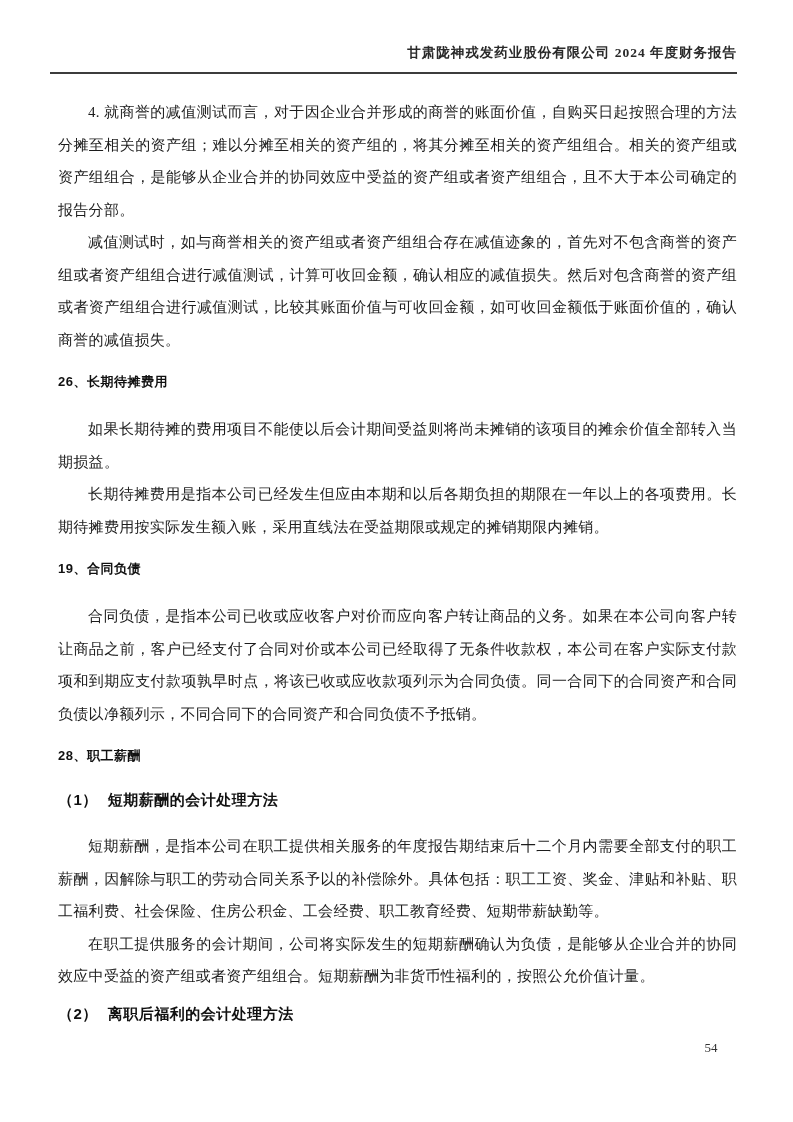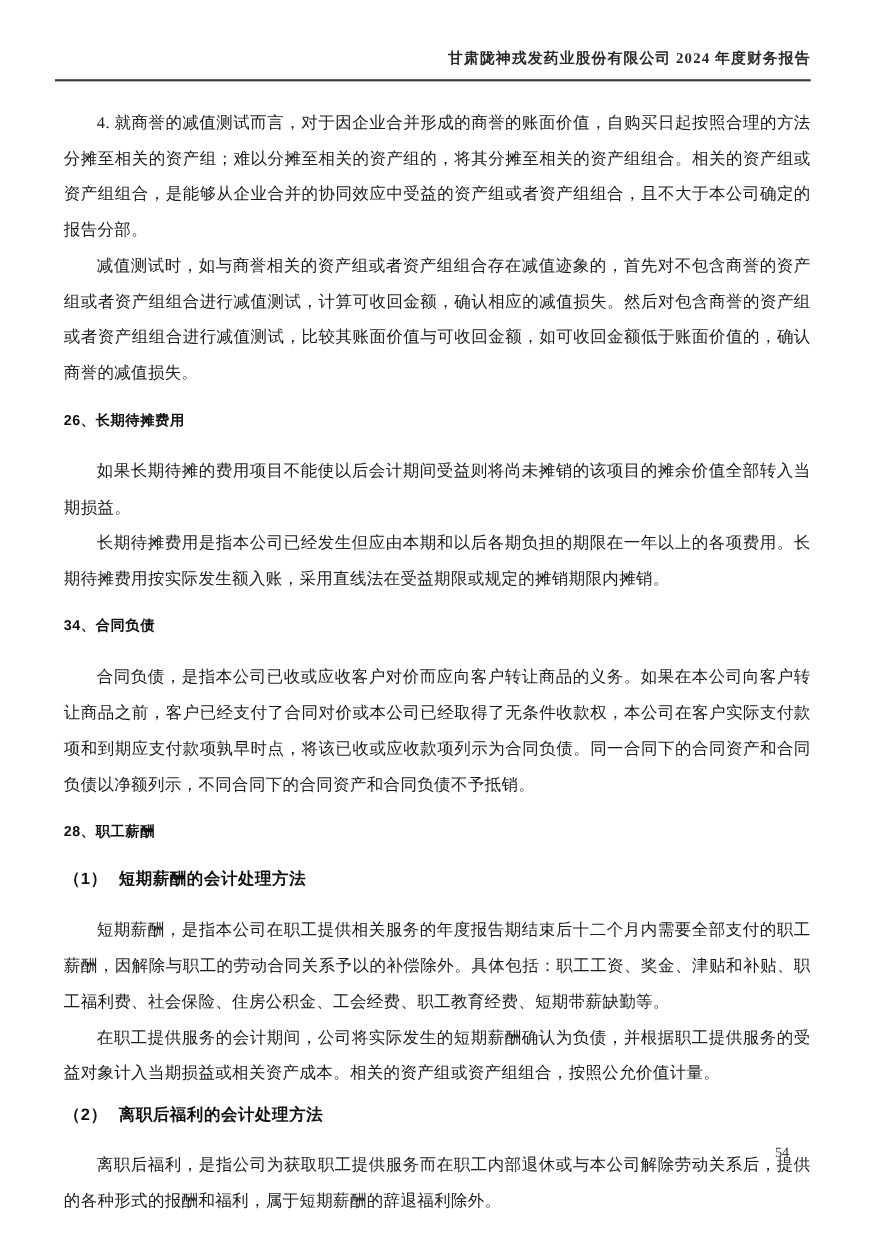--- a/index.html
+++ b/index.html
@@ -90,26 +90,25 @@
 </header>
 
 <main class="doc-body">
   <p class="body-para">4. 就商誉的减值测试而言，对于因企业合并形成的商誉的账面价值，自购买日起按照合理的方法分摊至相关的资产组；难以分摊至相关的资产组的，将其分摊至相关的资产组组合。相关的资产组或资产组组合，是能够从企业合并的协同效应中受益的资产组或者资产组组合，且不大于本公司确定的报告分部。</p>
   <p class="body-para">减值测试时，如与商誉相关的资产组或者资产组组合存在减值迹象的，首先对不包含商誉的资产组或者资产组组合进行减值测试，计算可收回金额，确认相应的减值损失。然后对包含商誉的资产组或者资产组组合进行减值测试，比较其账面价值与可收回金额，如可收回金额低于账面价值的，确认商誉的减值损失。</p>
 
   <h2 class="sec-heading">26、长期待摊费用</h2>
   <p class="body-para">如果长期待摊的费用项目不能使以后会计期间受益则将尚未摊销的该项目的摊余价值全部转入当期损益。</p>
   <p class="body-para">长期待摊费用是指本公司已经发生但应由本期和以后各期负担的期限在一年以上的各项费用。长期待摊费用按实际发生额入账，采用直线法在受益期限或规定的摊销期限内摊销。</p>
 
-  <h2 class="sec-heading">34、合同负债</h2>
+  <h2 class="sec-heading">19、合同负债</h2>
   <p class="body-para">合同负债，是指本公司已收或应收客户对价而应向客户转让商品的义务。如果在本公司向客户转让商品之前，客户已经支付了合同对价或本公司已经取得了无条件收款权，本公司在客户实际支付款项和到期应支付款项孰早时点，将该已收或应收款项列示为合同负债。同一合同下的合同资产和合同负债以净额列示，不同合同下的合同资产和合同负债不予抵销。</p>
 
   <h2 class="sec-heading">28、职工薪酬</h2>
 
   <h3 class="sub-heading"><span class="sub-no">（1）</span><span>短期薪酬的会计处理方法</span></h3>
   <p class="body-para">短期薪酬，是指本公司在职工提供相关服务的年度报告期结束后十二个月内需要全部支付的职工薪酬，因解除与职工的劳动合同关系予以的补偿除外。具体包括：职工工资、奖金、津贴和补贴、职工福利费、社会保险、住房公积金、工会经费、职工教育经费、短期带薪缺勤等。</p>
-  <p class="body-para">在职工提供服务的会计期间，公司将实际发生的短期薪酬确认为负债，并根据职工提供服务的受益对象计入当期损益或相关资产成本。相关的资产组或资产组组合，按照公允价值计量。</p>
+  <p class="body-para">在职工提供服务的会计期间，公司将实际发生的短期薪酬确认为负债，是能够从企业合并的协同效应中受益的资产组或者资产组组合。短期薪酬为非货币性福利的，按照公允价值计量。</p>
 
   <h3 class="sub-heading"><span class="sub-no">（2）</span><span>离职后福利的会计处理方法</span></h3>
-  <p class="body-para">离职后福利，是指公司为获取职工提供服务而在职工内部退休或与本公司解除劳动关系后，提供的各种形式的报酬和福利，属于短期薪酬的辞退福利除外。</p>
 </main>
 
 <div class="page-number">54</div>
 
 </body></html>

